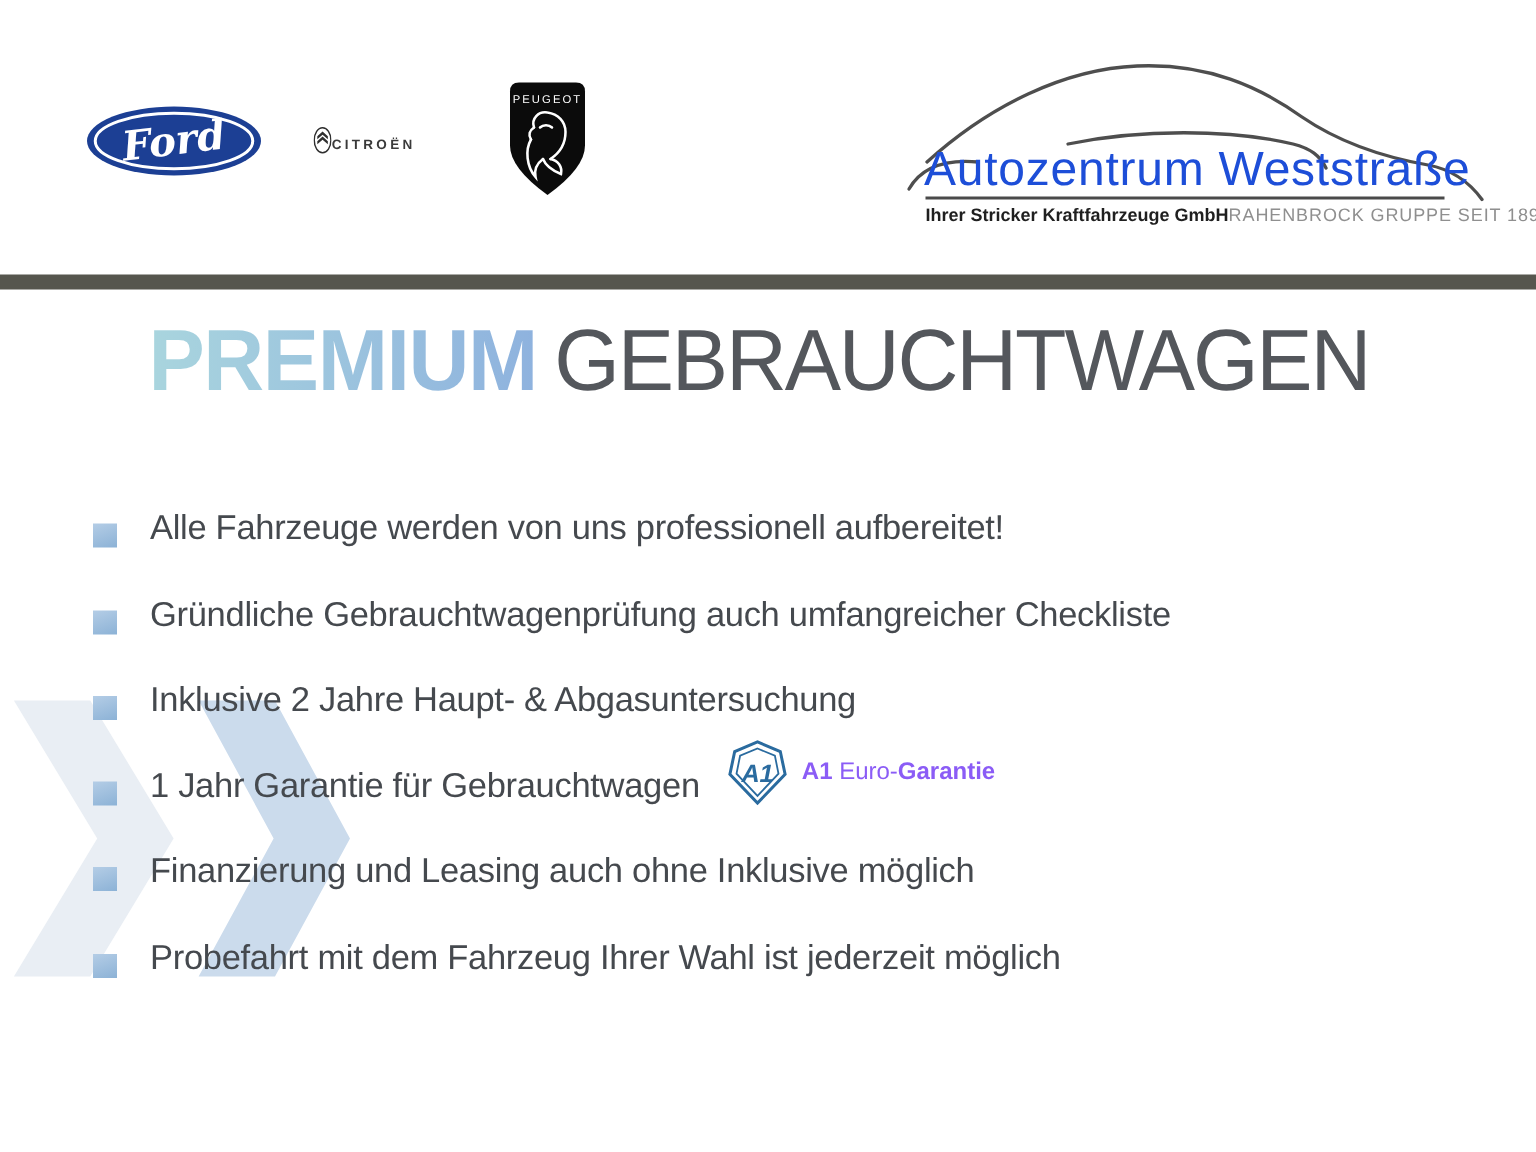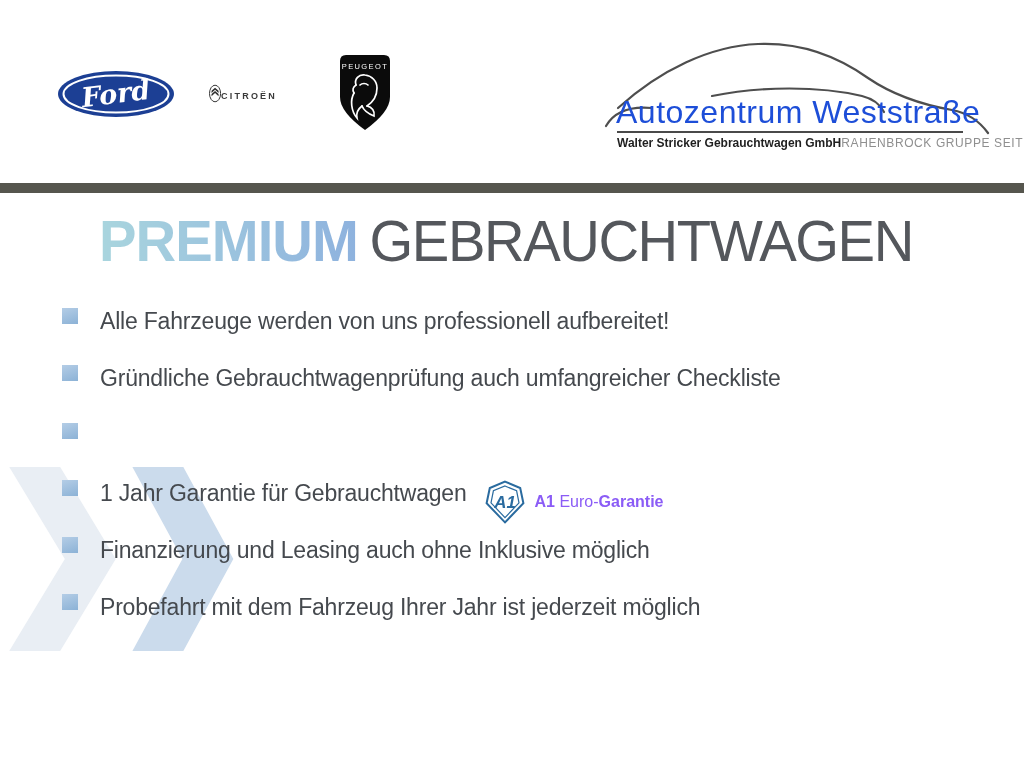--- a/index.html
+++ b/index.html
@@ -41,21 +41,21 @@
                 background:linear-gradient(90deg,#a9d5de 0%,#8eb2de 100%);
                 -webkit-background-clip:text; background-clip:text;
                 color:transparent; }
   .title-rest { font-weight:400; letter-spacing:-1.5px; color:#54575c; margin-left:12px; }
 
   
   .watermark { position:absolute; left:0; top:455px; width:250px; height:235px; z-index:0; }
 
   
   .bullet-list { position:absolute; left:0; top:308px; width:1024px; z-index:2; }
-  .bullet-row  { height:57.3px; display:flex; align-items:flex-start; }
+  .bullet-row  { height:57.3px; display:flex; align-items:flex-end; }
   .bullet-square { width:16px; height:16px; margin-left:62px; flex:0 0 16px;
                  background:linear-gradient(160deg,#b4cde6 0%,#8cb2d6 100%); }
   .bullet-text { margin-left:22px; font-size:23px; color:#45494e;
                  letter-spacing:-.2px; white-space:nowrap; }
   .a1-wrap { display:flex; align-items:center; margin-left:18px; }
   .a1-badge { width:40px; height:44px; }
   .a1-label { margin-left:10px; font-size:16px; color:#8b5cf6; white-space:nowrap; }
   .a1-label .b { font-weight:700; }
   .a1-label .r { font-weight:400; }
 </style>
@@ -100,21 +100,21 @@
     <svg class="car-sketch" viewBox="0 0 392 128">
       <g fill="none" stroke="#3f3f3f" stroke-width="2.2" stroke-linecap="round" opacity=".92">
         <path d="M18 78 C60 40 110 16 158 14 C205 12 240 28 268 48 C290 63 318 74 352 80 C368 83 380 92 388 103"></path>
         <path d="M6 96 C14 82 30 76 52 78"></path>
         <path d="M112 66 C160 56 220 56 262 66 C274 69 280 74 284 82"></path>
       </g>
     </svg>
     <div class="dealer-name">Autozentrum Weststraße</div>
     <div class="dealer-rule"></div>
     <div class="dealer-sub">
-      <span class="left">Walter Stricker Gebrauchtwagen GmbH</span>
+      <span class="left">Ihrer Stricker Kraftfahrzeuge GmbH</span>
       <span class="right">RAHENBROCK GRUPPE SEIT 1898</span>
     </div>
   </div>
 
   <div class="divider-bar"></div>
 
   <h1 class="page-title"><span class="title-highlight">PREMIUM</span><span class="title-rest">GEBRAUCHTWAGEN</span></h1>
 
   <div class="bullet-list">
 
@@ -123,20 +123,21 @@
       <span class="bullet-text">Alle Fahrzeuge werden von uns professionell aufbereitet!</span>
     </div>
 
     <div class="bullet-row">
       <span class="bullet-square"></span>
       <span class="bullet-text">Gründliche Gebrauchtwagenprüfung auch umfangreicher Checkliste</span>
     </div>
 
     <div class="bullet-row">
       <span class="bullet-square"></span>
+      <span class="bullet-text">Inklusive 2 Jahre Haupt- &amp; Abgasuntersuchung</span>
     </div>
 
     <div class="bullet-row">
       <span class="bullet-square"></span>
       <span class="bullet-text">1 Jahr Garantie für Gebrauchtwagen</span>
       <span class="a1-wrap">
         <svg class="a1-badge" viewBox="0 0 100 110">
           <polygon points="50,4 88,20 96,58 50,106 4,58 12,20" fill="#ffffff" stroke="#2a6b9f" stroke-width="5"></polygon>
           <polygon points="50,15 79,27 85,57 50,94 15,57 21,27" fill="none" stroke="#2a6b9f" stroke-width="3"></polygon>
           <text x="50" y="70" text-anchor="middle" font-family="Liberation Sans, sans-serif" font-weight="bold" font-style="italic" font-size="42" fill="#2a6b9f">A1</text>
@@ -146,17 +147,17 @@
     </div>
 
 
     <div class="bullet-row">
       <span class="bullet-square"></span>
       <span class="bullet-text">Finanzierung und Leasing auch ohne Inklusive möglich</span>
     </div>
 
     <div class="bullet-row">
       <span class="bullet-square"></span>
-      <span class="bullet-text">Probefahrt mit dem Fahrzeug Ihrer Jahr ist jederzeit möglich</span>
+      <span class="bullet-text">Probefahrt mit dem Fahrzeug Ihrer Wahl ist jederzeit möglich</span>
     </div>
 
   </div>
 </div>
 
 </body></html>

